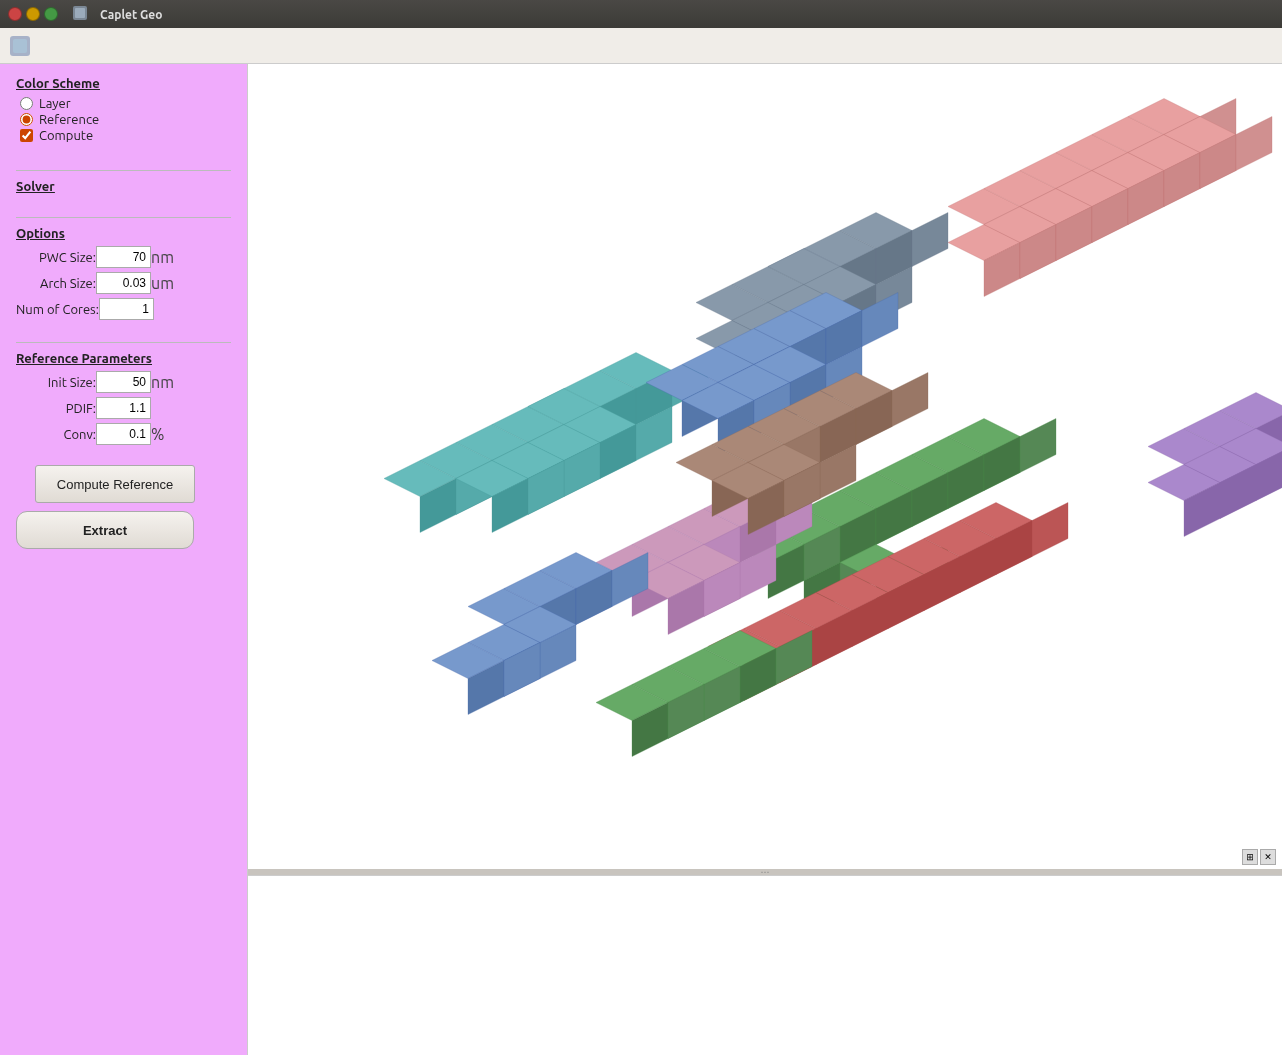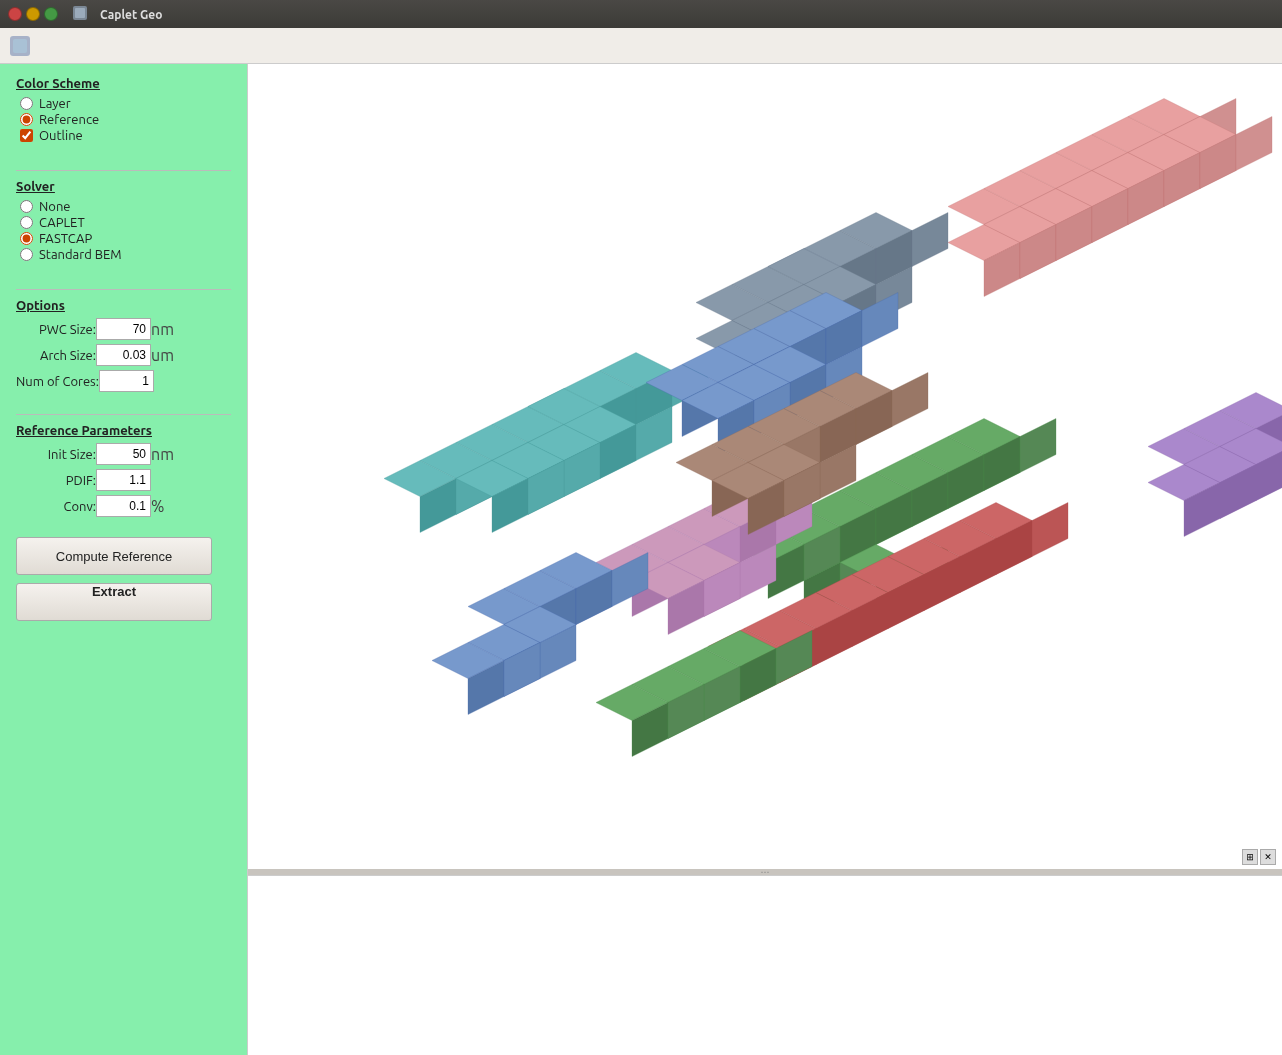--- a/index.html
+++ b/index.html
@@ -55,21 +55,21 @@
       padding: 4px 8px;
       border-bottom: 1px solid #ccc;
     }
     .content-area {
       display: flex;
       flex: 1;
       overflow: hidden;
     }
     .sidebar {
       width: 248px;
-      background: #86efac;
+      background: #f0abfc;
       padding: 12px 16px;
       border-right: 1px solid #ccc;
       display: flex;
       flex-direction: column;
       gap: 0;
       overflow-y: auto;
     }
     .section-title {
       font-weight: bold;
       font-size: 13px;
@@ -130,44 +130,46 @@
     }
     .form-unit {
       font-size: 16px;
       color: #444;
       min-width: 25px;
     }
     .ref-params-section {
       margin-bottom: 8px;
     }
     .btn-compute {
-      width: 196px;
+      width: 160px;
       height: 38px;
       background: linear-gradient(to bottom, #f5f2ee, #e0dbd4);
       border: 1px solid #aaa;
       border-radius: 3px;
       font-size: 13px;
       cursor: pointer;
       color: #222;
       margin-bottom: 8px;
       display: flex;
       align-items: center;
       justify-content: center;
+      margin-left: 19px;
     }
     .btn-extract {
-      width: 196px;
+      width: 178px;
       height: 38px;
       background: linear-gradient(to bottom, #f5f2ee, #e0dbd4);
       border: 1px solid #aaa;
-      border-radius: 3px;
+      border-radius: 11px;
       font-size: 13px;
       font-weight: bold;
       cursor: pointer;
       color: #222;
       display: flex;
+      align-items: center;
       justify-content: center;
     }
     .main-panel {
       flex: 1;
       display: flex;
       flex-direction: column;
     }
     .viewport-area {
       flex: 1;
       background: white;
@@ -250,48 +252,30 @@
           <label class="radio-item">
             <input type="radio" name="colorscheme" style="">
             <span>Layer</span>
           </label>
           <label class="radio-item">
             <input type="radio" name="colorscheme" checked="" style="">
             <span>Reference</span>
           </label>
           <label class="checkbox-item">
             <input type="checkbox" checked="" style="">
-            <span>Outline</span>
+            <span>Compute</span>
           </label>
         </div>
       </div>
 
       <hr class="divider">
 
       <div class="options-section">
         <div class="section-title">
           <span>Solver</span>
-        </div>
-        <div class="radio-group">
-          <label class="radio-item">
-            <input type="radio" name="solver" style="">
-            <span>None</span>
-          </label>
-          <label class="radio-item">
-            <input type="radio" name="solver" style="">
-            <span>CAPLET</span>
-          </label>
-          <label class="radio-item">
-            <input type="radio" name="solver" checked="" style="">
-            <span>FASTCAP</span>
-          </label>
-          <label class="radio-item">
-            <input type="radio" name="solver" style="">
-            <span>Standard BEM</span>
-          </label>
         </div>
       </div>
 
       <hr class="divider">
 
       <div class="options-section">
         <div class="section-title">
           <span>Options</span>
         </div>
         <div class="form-row">

